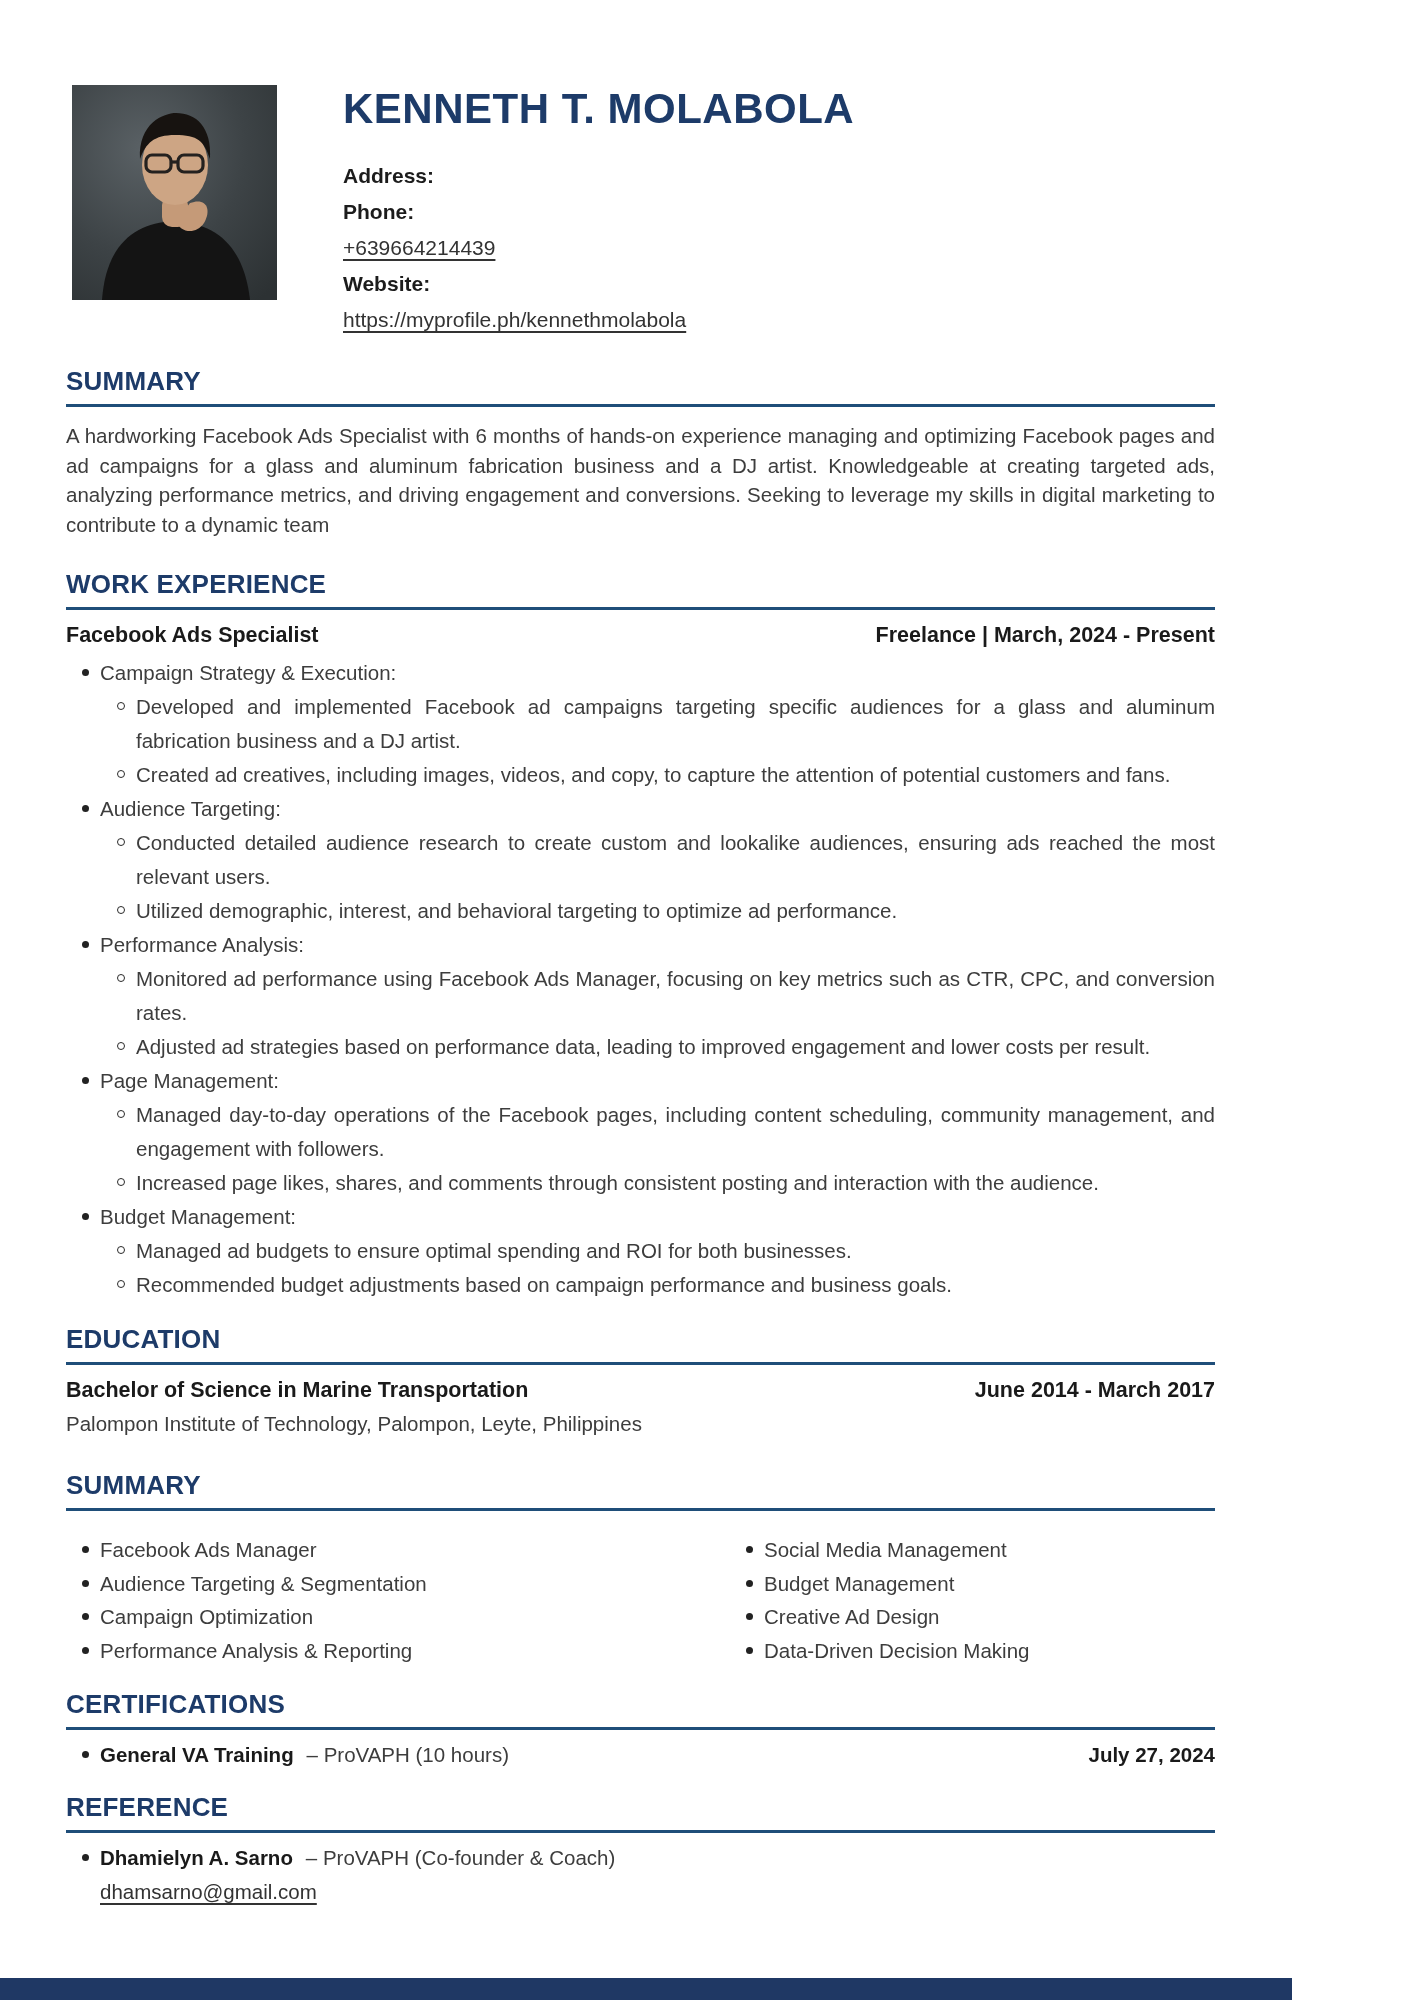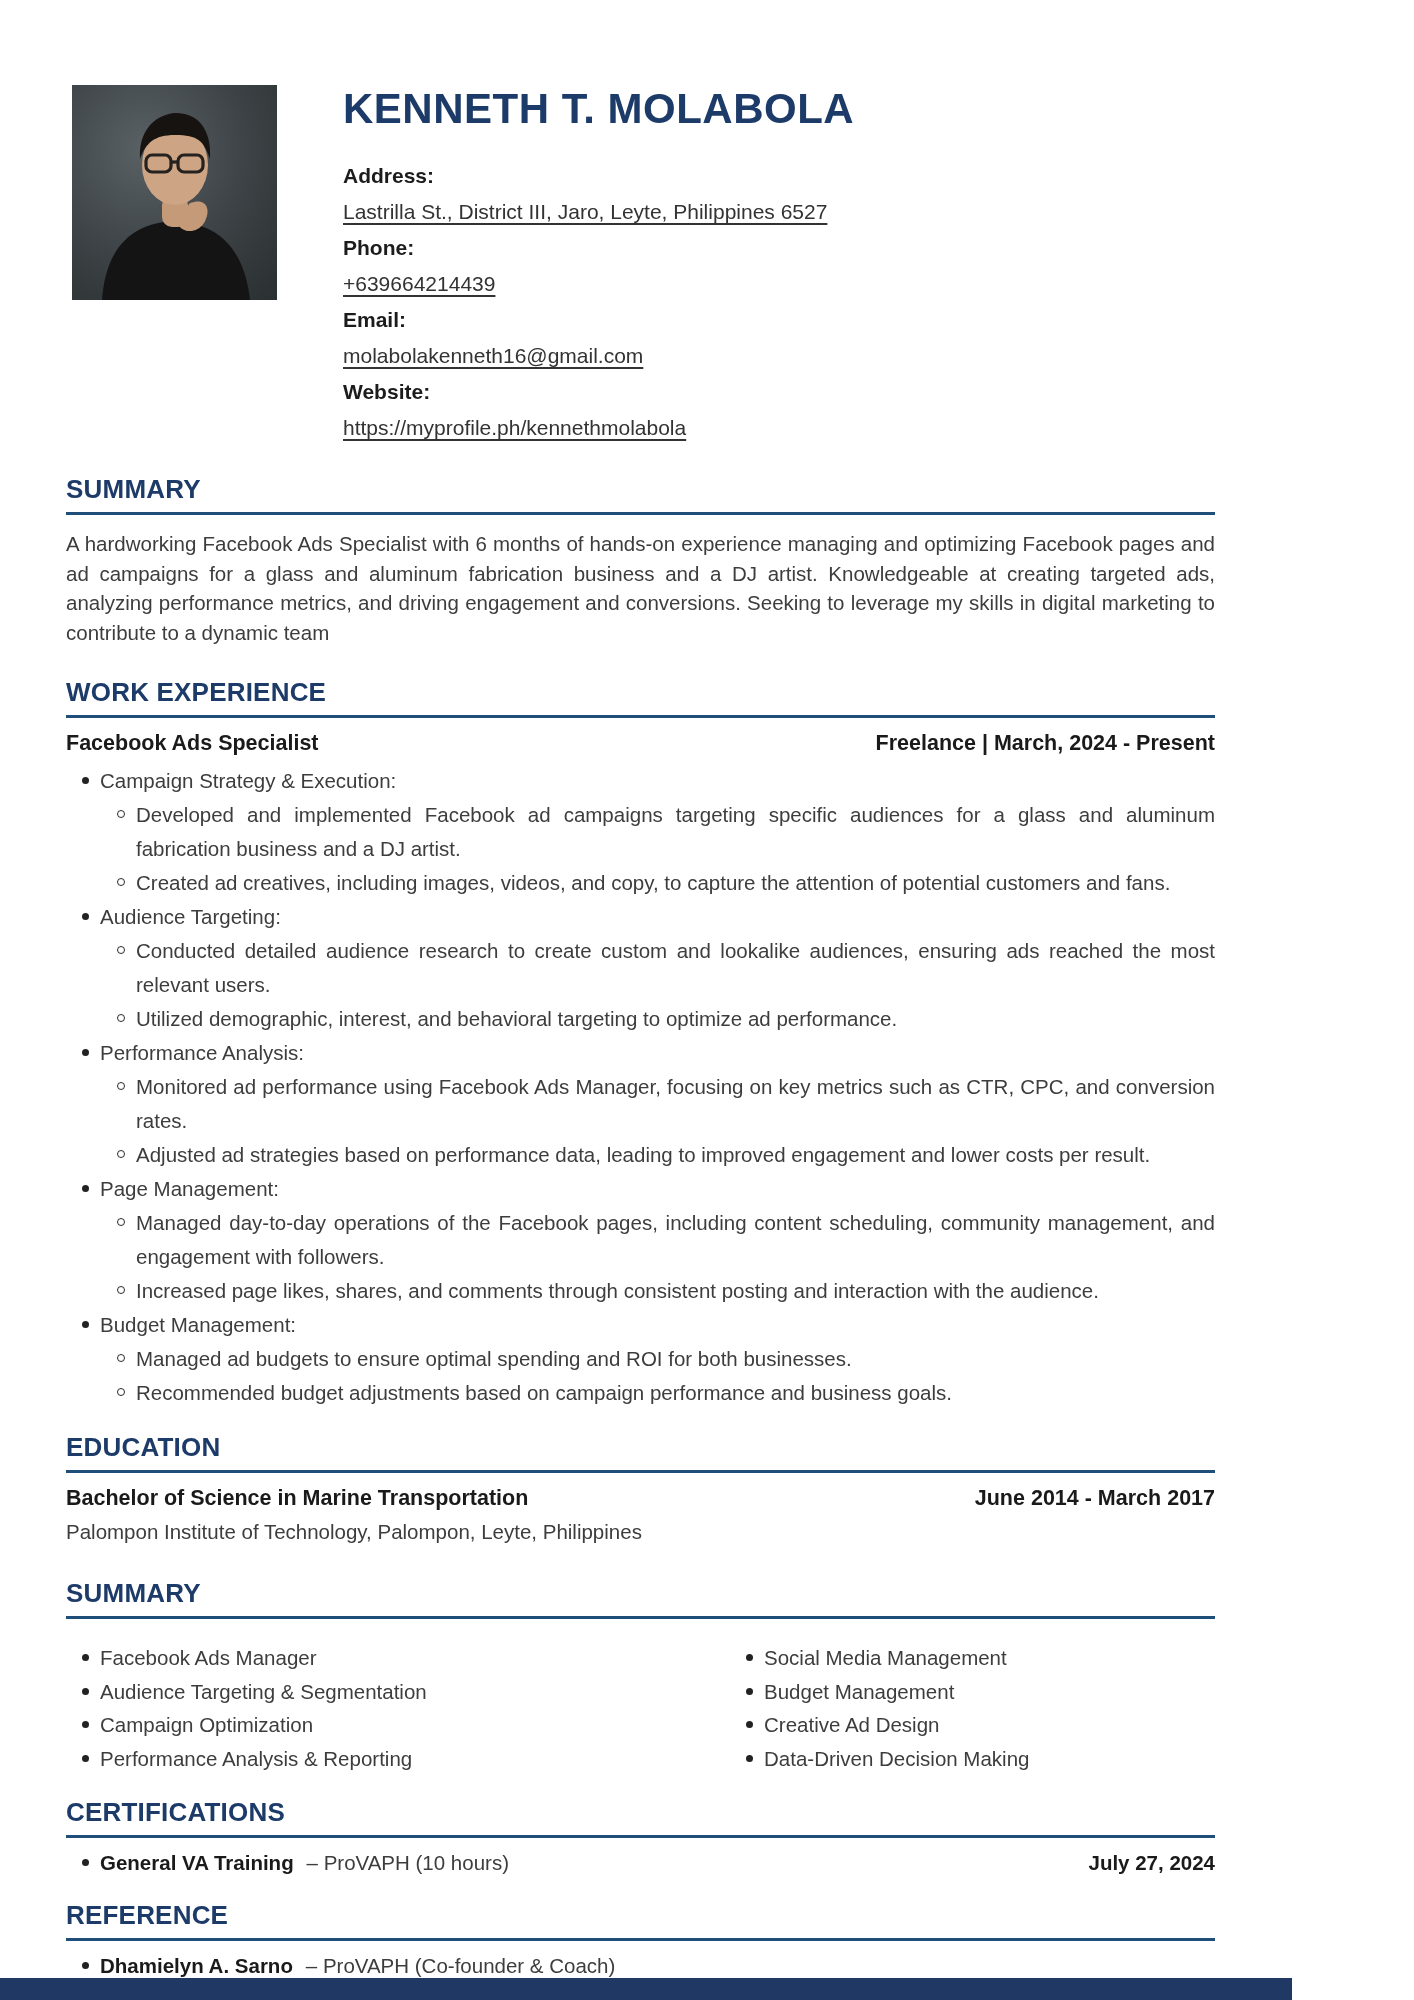--- a/index.html
+++ b/index.html
@@ -125,29 +125,24 @@
           <line x1="99" y1="77" x2="106" y2="77"></line>
         </g>
 
         <path d="M118 118 C134 112 140 124 132 138 C124 150 108 148 104 136 Z" fill="#c59a78"></path>
       </svg>
     </div>
     <div class="header-right">
       <h1 class="name">KENNETH T. MOLABOLA</h1>
       <div class="contact-row">
         <span class="contact-label">Address:</span>
-        <a class="contact-value">Lastrilla St., District III, Jaro, Leyte, Philippines 6527</a>
       </div>
       <div class="contact-row">
         <span class="contact-label">Phone:</span>
         <a class="contact-value">+639664214439</a>
-      </div>
-      <div class="contact-row">
-        <span class="contact-label">Email:</span>
-        <a class="contact-value">molabolakenneth16@gmail.com</a>
       </div>
       <div class="contact-row">
         <span class="contact-label">Website:</span>
         <a class="contact-value">https://myprofile.ph/kennethmolabola</a>
       </div>
     </div>
   </div>
 
   <div class="summary-section">
     <div class="section-heading">SUMMARY</div>

